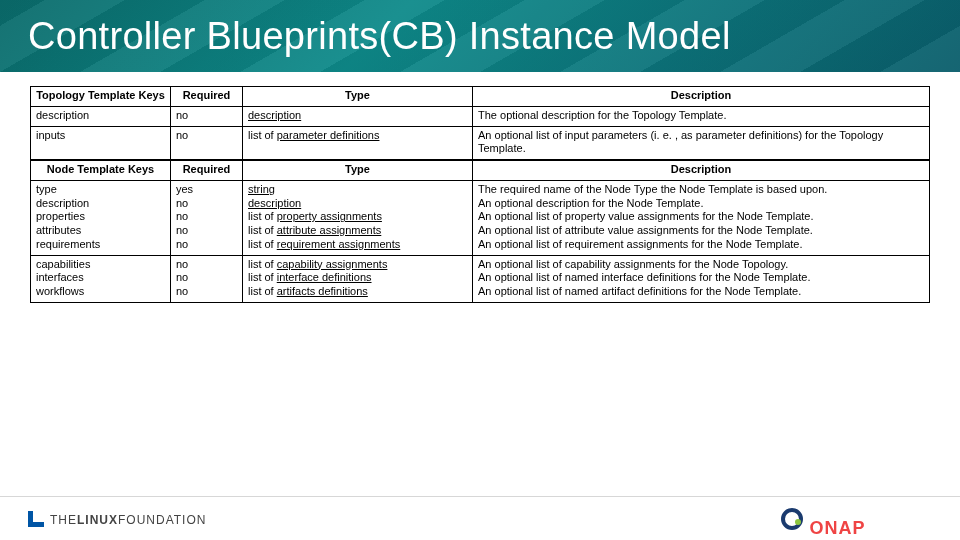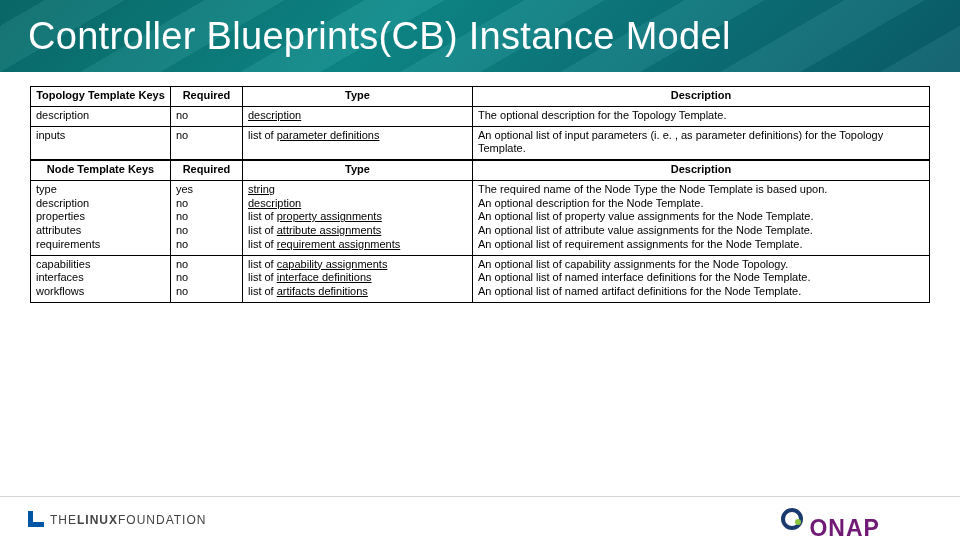--- a/index.html
+++ b/index.html
@@ -78,21 +78,21 @@
   .onap-logo { display: flex; align-items: center; gap: 6px; }
   .onap-ring {
     width: 22px; height: 22px; border-radius: 50%;
     border: 4px solid #1a3a6e;
     position: relative;
   }
   .onap-ring::after{
     content:""; position:absolute; right:-2px; top:7px;
     width:6px; height:6px; border-radius:50%; background:#8cc63f;
   }
-  .onap-text { font-weight: 800; font-size: 23px; color:#701a75; letter-spacing:1px;margin-top:25px; }
+  .onap-text { font-weight: 800; font-size: 18px; color:#ef4444; letter-spacing:1px;margin-top:25px; }
   .onap-sub { font-size: 5px; color:#1a3a6e; letter-spacing:0.6px; }
 </style>
 </head>
 <body>
 
 <div class="title-bar">
   <h1>Controller Blueprints(CB) Instance Model</h1>
 </div>
 
 <div class="content">

